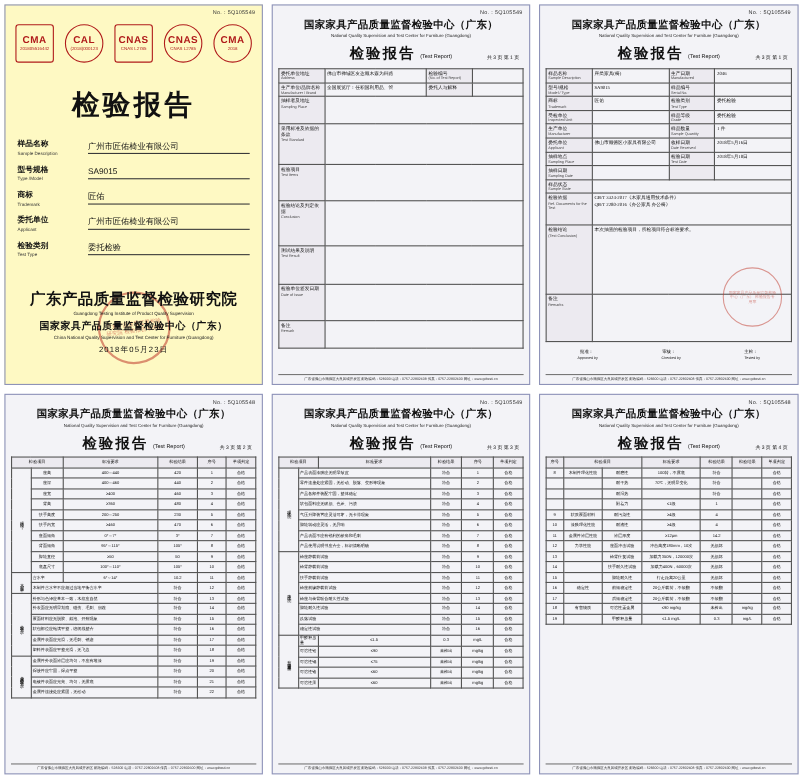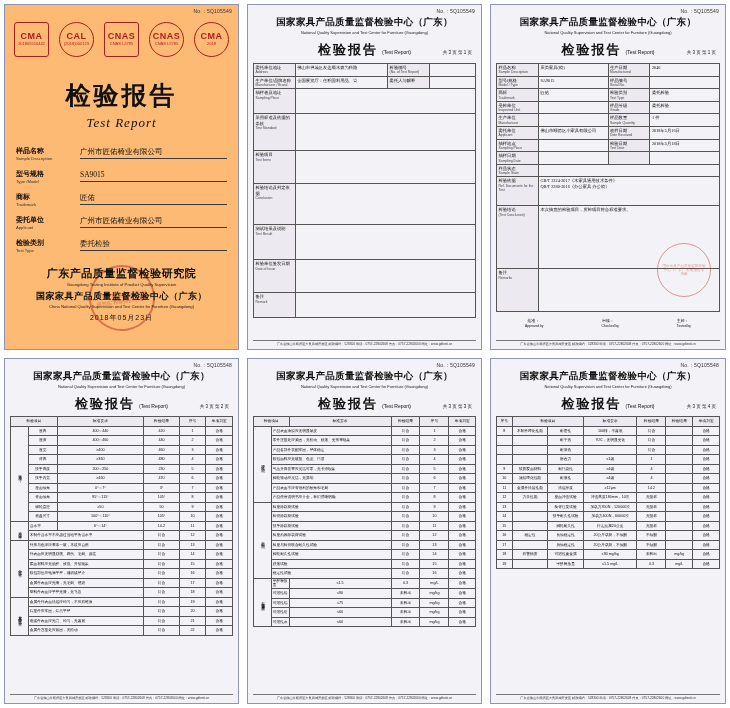--- a/index.html
+++ b/index.html
@@ -1,36 +1,36 @@
 <!DOCTYPE html>
 <html><head>
 <meta charset="utf-8">
 <style>
   html,body{margin:0;padding:0;background:#ffffff;}
   body{width:730px;height:708px;font-family:"Liberation Sans",sans-serif;color:#111;}
   .sheet{width:730px;height:708px;display:grid;grid-template-columns:243px 243px 244px;grid-template-rows:354px 354px;}
   .page{position:relative;box-sizing:border-box;padding:4px;overflow:hidden;background:#fff;}
   .doc{position:relative;box-sizing:border-box;width:100%;height:100%;border:1px solid #8e93b8;background:#f3f3f7;padding:9px 5px;overflow:hidden;}
-  .doc.cover{background:#fdba74;}
+  .doc.cover{background:#fef9c3;}
   .topno{position:absolute;top:3px;right:6px;font-size:5px;color:#333;letter-spacing:.2px;}
   .certrow{display:flex;justify-content:space-between;align-items:flex-start;margin:8px 4px 0 4px;}
   .seal{width:33px;height:33px;border:1px solid #b01b1b;border-radius:3px;display:flex;flex-direction:column;align-items:center;justify-content:center;color:#b01b1b;font-size:4px;line-height:1.1;text-align:center;}
   .seal .big{font-size:9px;font-weight:bold;letter-spacing:.5px;}
   .seal.round{border-radius:50%;}
   .cover-title{text-align:center;margin-top:22px;}
   .cover-title .cn{font-family:"Liberation Serif",serif;font-size:25px;font-weight:bold;letter-spacing:3px;}
   .cover-title .en{font-family:"Liberation Serif",serif;font-size:13px;font-style:italic;margin-top:3px;letter-spacing:1px;}
   .cover-fields{margin:16px 6px 0 6px;}
   .cf{display:flex;align-items:flex-start;margin-bottom:9px;}
   .cf .lbl{width:64px;flex:none;font-size:6px;line-height:1.25;}
   .cf .lbl .cn{font-size:7px;display:block;font-weight:bold;}
   .cf .lbl .en{font-size:4.2px;display:block;color:#333;}
-  .cf .val{flex:1;border-bottom:1px solid #3a3a3a;font-size:7.5px;padding-bottom:1px;min-height:10px;font-family:Liberation Serif, serif;}
+  .cf .val{flex:1;border-bottom:1px solid #3a3a3a;font-size:7.5px;padding-bottom:1px;min-height:10px;font-family:Liberation Sans, sans-serif;}
   .cover-foot{position:absolute;left:0;right:0;bottom:26px;text-align:center;}
-  .cover-foot .l1{font-size:11px;font-weight:bold;letter-spacing:.5px;}
+  .cover-foot .l1{font-size:14px;font-weight:bold;letter-spacing:.5px;}
   .cover-foot .l1e{font-size:4.2px;color:#222;margin:1px 0 3px;}
   .cover-foot .l2{font-size:9px;font-weight:bold;letter-spacing:.5px;}
   .cover-foot .l2e{font-size:4.2px;color:#222;margin:1px 0 4px;}
   .cover-foot .date{font-size:7px;letter-spacing:1px;}
   .stamp{position:absolute;left:50%;transform:translateX(-50%) rotate(-8deg);bottom:18px;width:66px;height:66px;border:2px solid #c0392b;border-radius:50%;opacity:.55;color:#c0392b;font-size:5px;display:flex;align-items:center;justify-content:center;text-align:center;line-height:1.2;padding:5px;box-sizing:border-box;}
   .hdr{text-align:center;margin-top:2px;}
   .hdr .cn{font-size:9.5px;font-weight:bold;letter-spacing:.3px;}
   .hdr .en{font-size:4px;color:#222;margin-top:1px;}
   .rpt{text-align:center;margin-top:5px;position:relative;}
   .rpt .cn{font-family:"Liberation Serif",serif;font-size:13px;font-weight:bold;letter-spacing:2px;}
@@ -79,21 +79,20 @@
           <span>CNAS L2785</span>
         </div>
         <div class="seal round">
           <span class="big">CMA</span>
           <span>2018</span>
         </div>
       </div>
 
       <div class="cover-title">
         <div class="cn">检验报告</div>
-        <div class="en">Test Report</div>
       </div>
 
       <div class="cover-fields">
         <div class="cf">
           <div class="lbl">
               <span class="cn">样品名称</span>
               <span class="en">Sample Description</span>
             </div>
           <div class="val">广州市匠佑椅业有限公司</div>
         </div>

